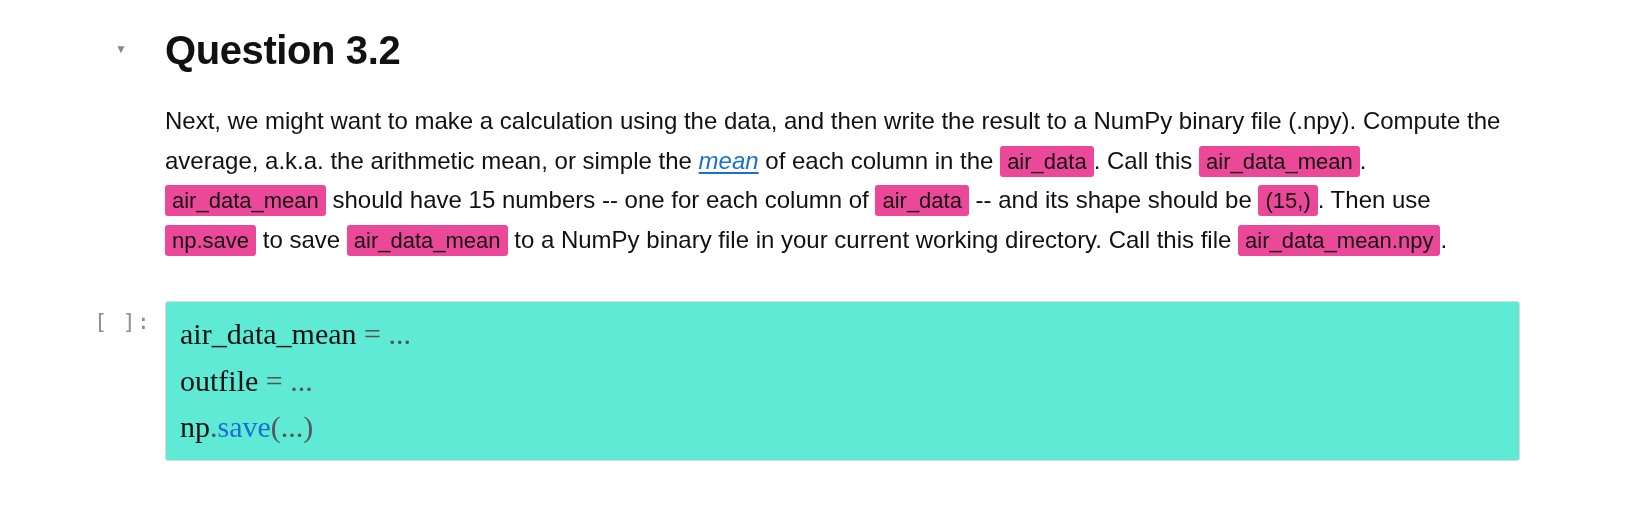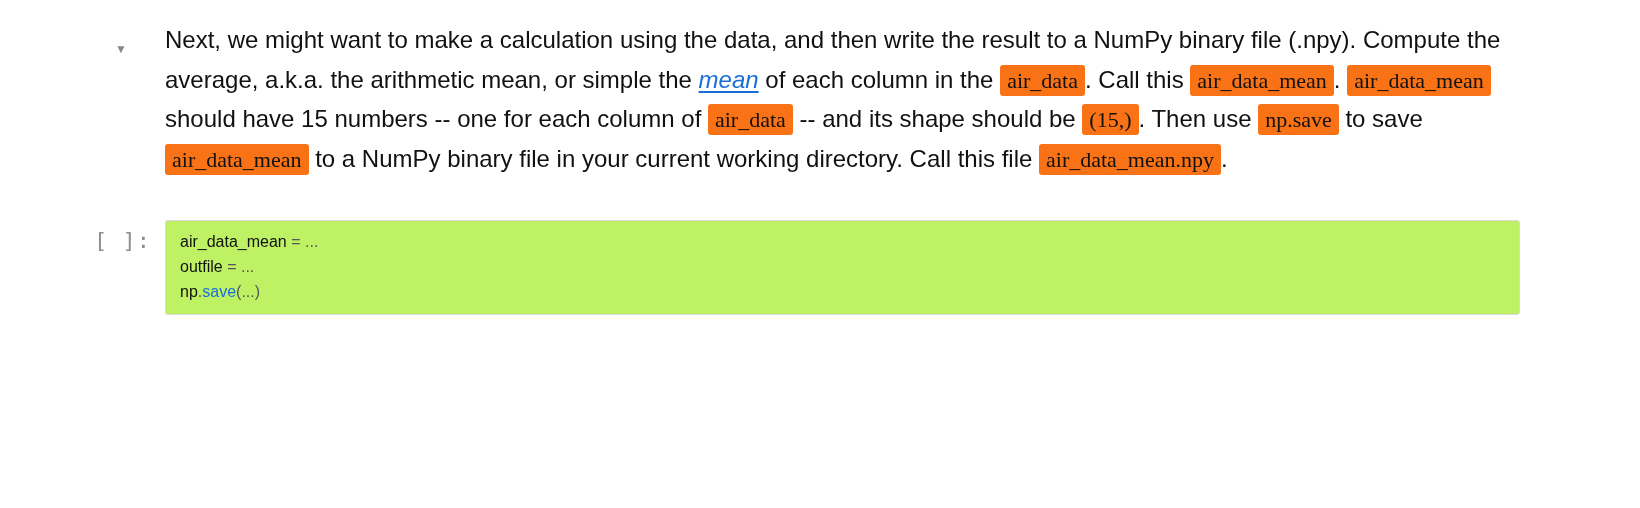--- a/index.html
+++ b/index.html
@@ -54,22 +54,22 @@
     margin: 0 0 24px 0;
     font-weight: 400;
   }
   a.link {
     color: #1a6fd4;
     text-decoration: underline;
     text-underline-offset: 3px;
     font-style: italic;
   }
   code.inline {
-    font-family: Liberation Serif, serif;
-    background: #f97316;
+    font-family: Liberation Sans, sans-serif;
+    background: #ec4899;
     padding: 3px 7px;
     border-radius: 3px;
     font-size: 22px;
   }
 
   
   .code-cell {
     display: flex;
     align-items: flex-start;
     margin-top: 18px;
@@ -81,44 +81,45 @@
     padding-right: 14px;
     font-family: ui-monospace, SFMono-Regular, Menlo, Consolas, monospace;
     color: #8f8f8f;
     font-size: 22px;
     padding-top: 8px;
     letter-spacing: 1px;
   }
   .code-input {
     flex: 1;
     margin-right: 120px;
-    background: #bef264;
+    background: #5eead4;
     border: 1px solid #d9d9d9;
     border-radius: 3px;
     padding: 9px 14px;
-    font-family: Liberation Sans, sans-serif;
-    font-size: 16px;
+    font-family: Liberation Serif, serif;
+    font-size: 30px;
     line-height: 1.55;
     white-space: pre;
     overflow-x: auto;
   }
   .tok-op   { color: #555; }
   .tok-fn   { color: #1a6fd4; }
   .tok-name { color: #111; }
 </style>
 </head>
 <body>
 
 <div class="notebook">
 
   <div class="cell">
     <div class="gutter">
       <span class="chevron">▼</span>
     </div>
     <div class="md-body">
+      <h2 class="q-title">Question 3.2</h2>
       <p class="q-text">
         <span>Next, we might want to make a calculation using the data, and then write the result to a NumPy binary file (.npy). Compute the average, a.k.a. the arithmetic mean, or simple the </span><a href="#" class="link">mean</a><span> of each column in the </span><code class="inline">air_data</code><span>. Call this </span><code class="inline">air_data_mean</code><span>. </span><code class="inline">air_data_mean</code><span> should have 15 numbers -- one for each column of </span><code class="inline">air_data</code><span> -- and its shape should be </span><code class="inline">(15,)</code><span>. Then use </span><code class="inline">np.save</code><span> to save </span><code class="inline">air_data_mean</code><span> to a NumPy binary file in your current working directory. Call this file </span><code class="inline">air_data_mean.npy</code><span>.</span>
       </p>
     </div>
   </div>
 
   <div class="code-cell">
     <div class="prompt">[ ]:</div>
     <div class="code-input"><span class="tok-name">air_data_mean </span><span class="tok-op">=</span><span> </span><span class="tok-op">...</span>
 <span class="tok-name">outfile </span><span class="tok-op">=</span><span> </span><span class="tok-op">...</span>

